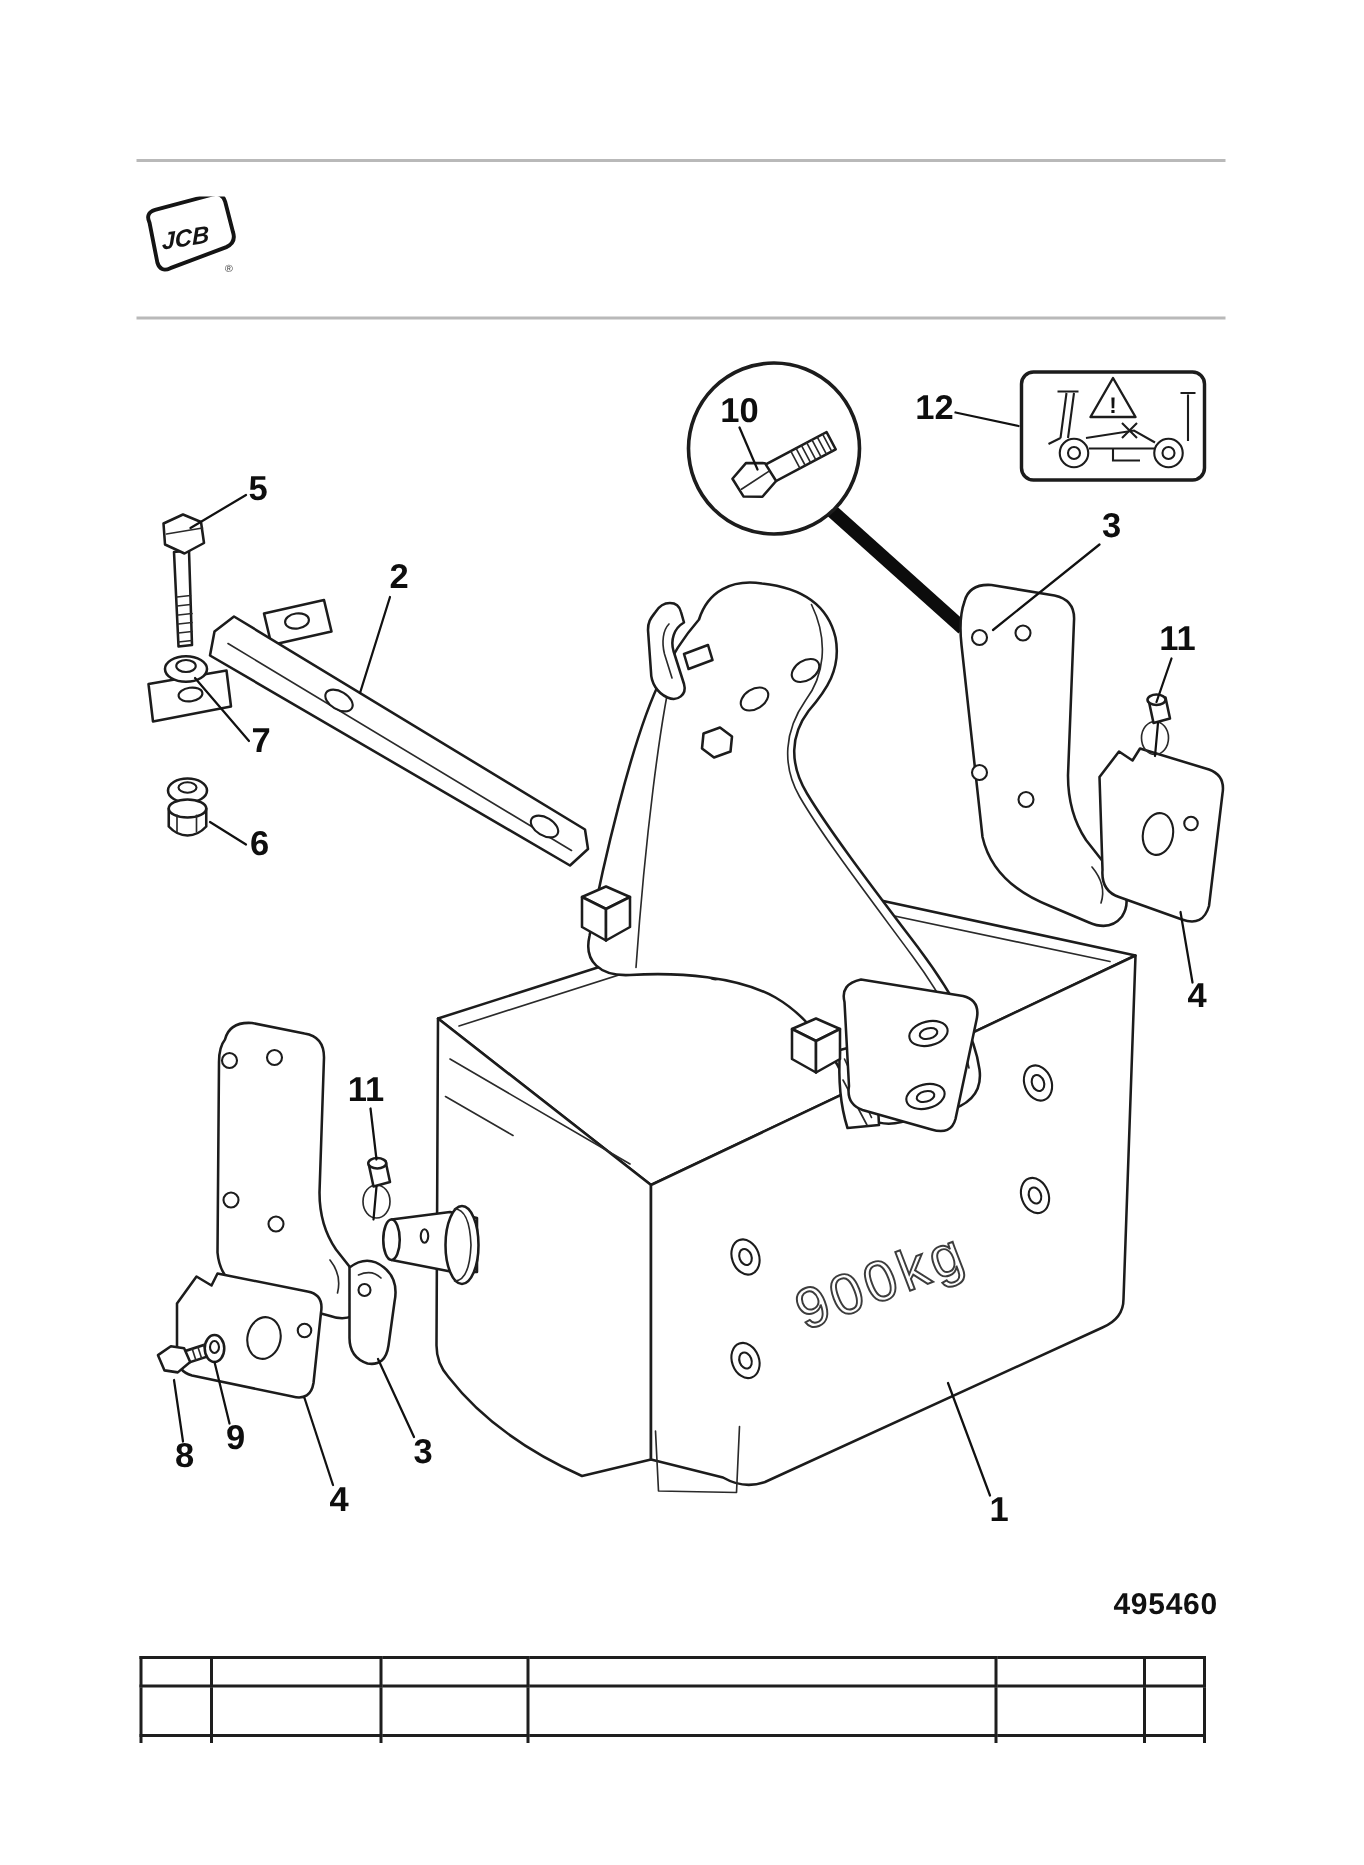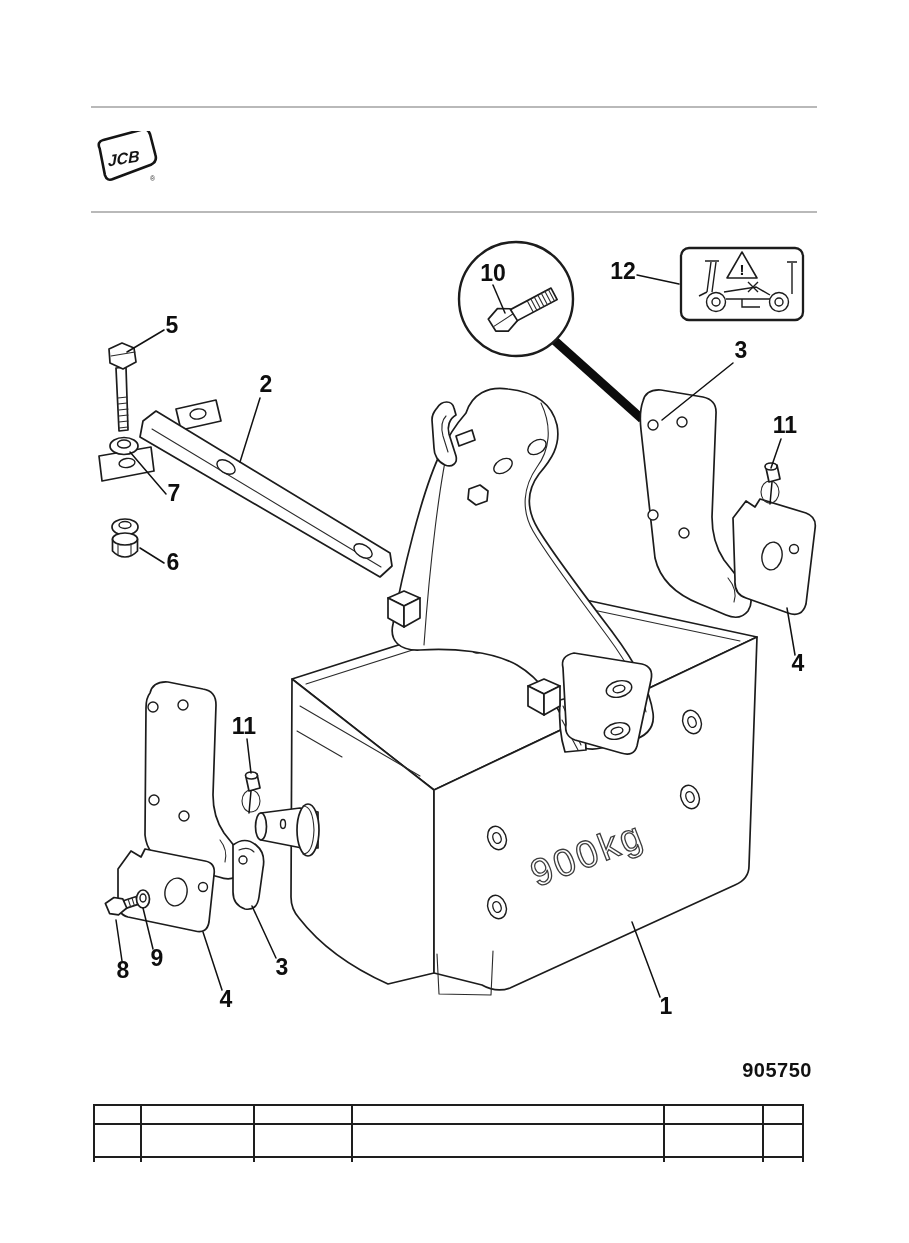--- a/index.html
+++ b/index.html
@@ -292,21 +292,21 @@
     <text class="callout" x="798" y="671">4</text>
     <text class="callout" x="244" y="734">11</text>
     <text class="callout" x="123" y="978">8</text>
     <text class="callout" x="157" y="966">9</text>
     <text class="callout" x="226" y="1007">4</text>
     <text class="callout" x="282" y="975">3</text>
     <text class="callout" x="666" y="1014">1</text>
   </g>
 </svg>
 
-<div id="drawing-number">905750</div>
+<div id="drawing-number">495460</div>
 
 <table id="parts-table">
   <colgroup>
     <col style="width:47px">
       <col style="width:113px">
       <col style="width:98px">
     <col style="width:312px">
       <col style="width:99px">
       <col style="width:40px">
   </colgroup>

